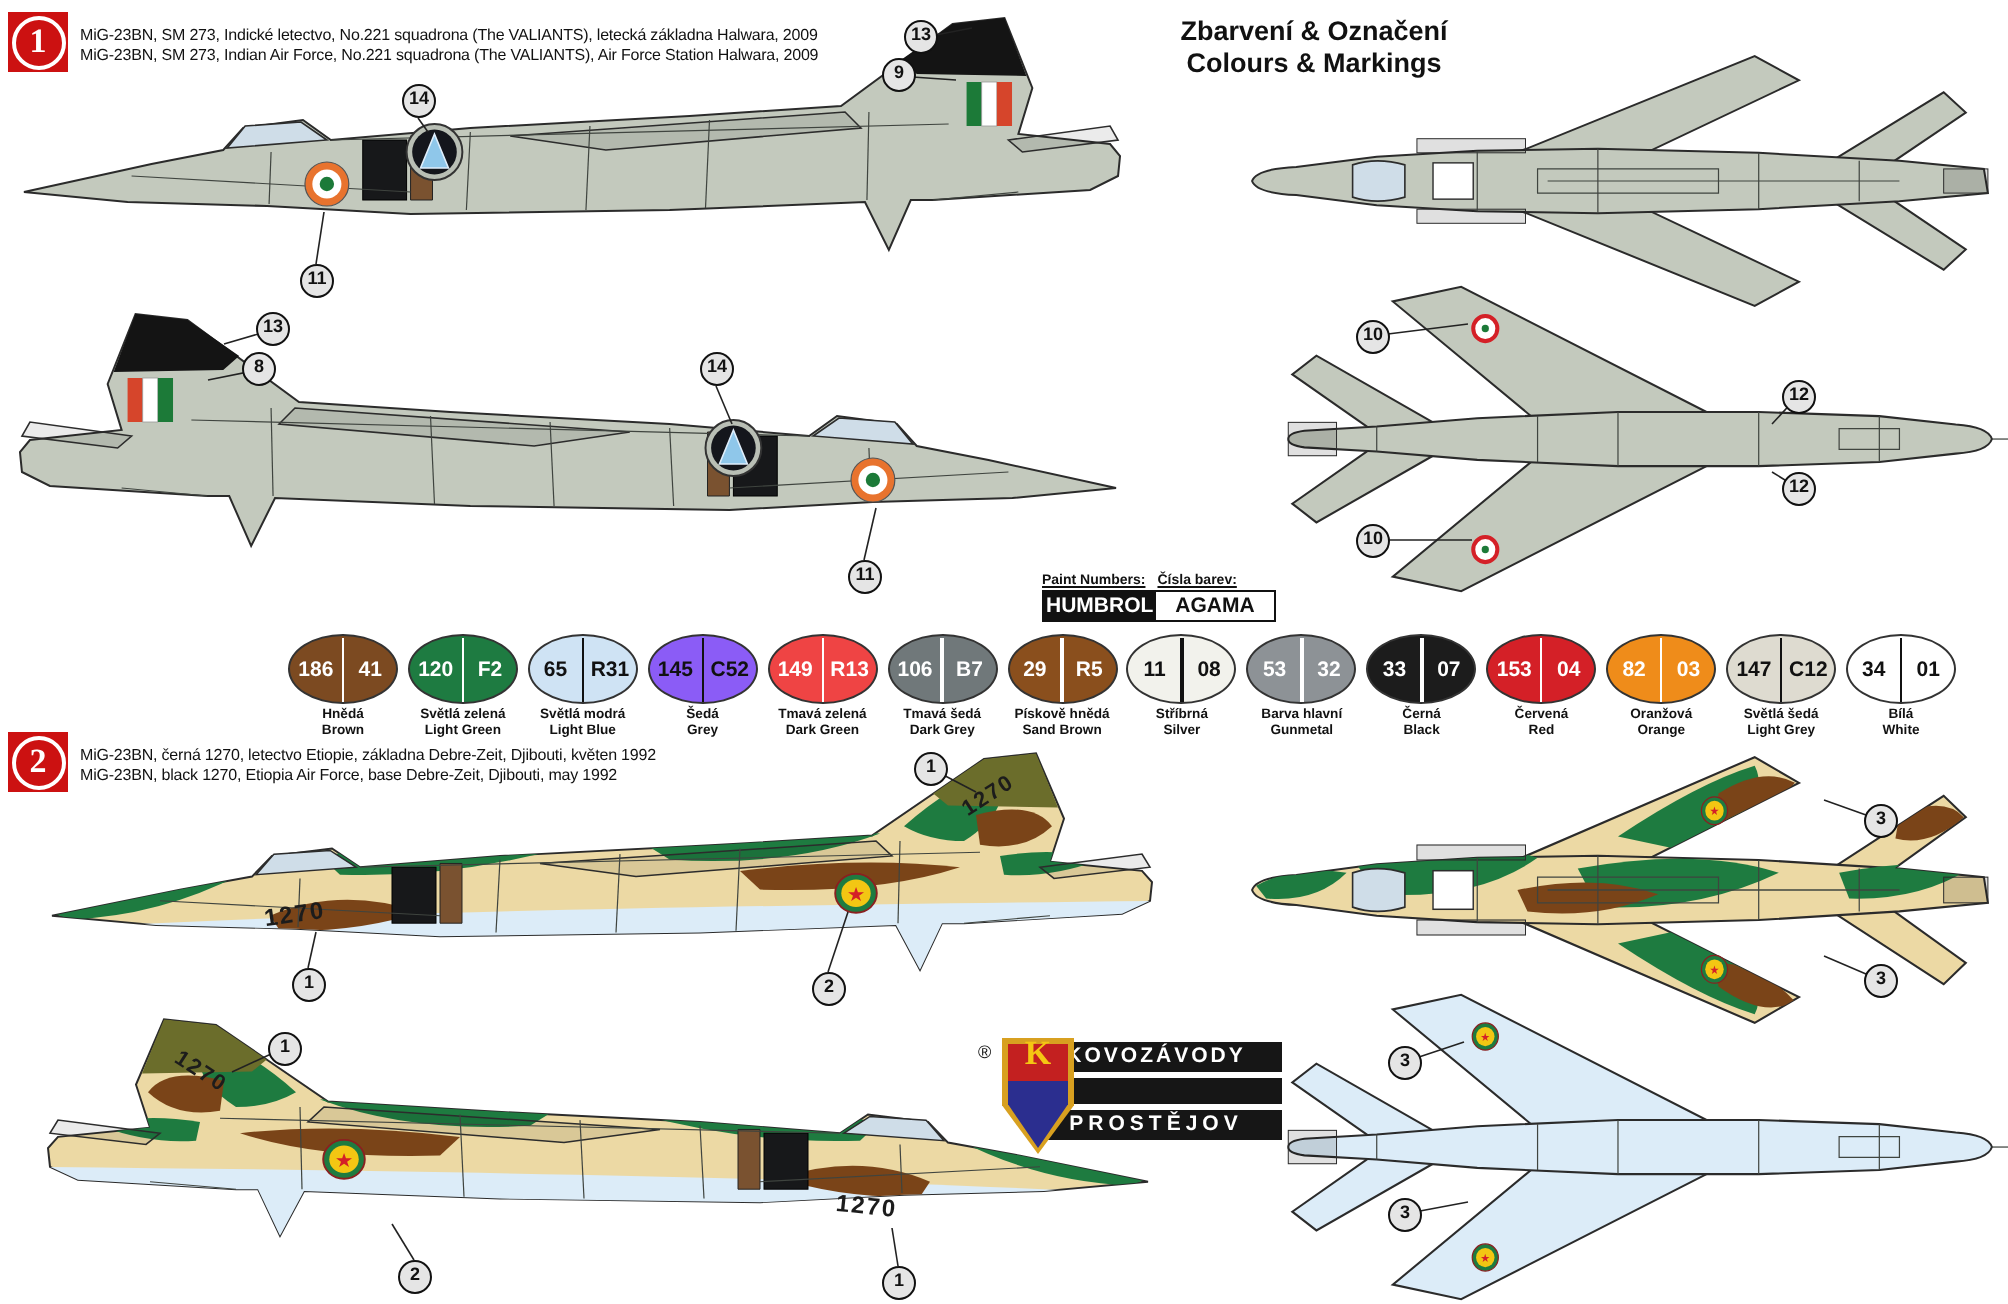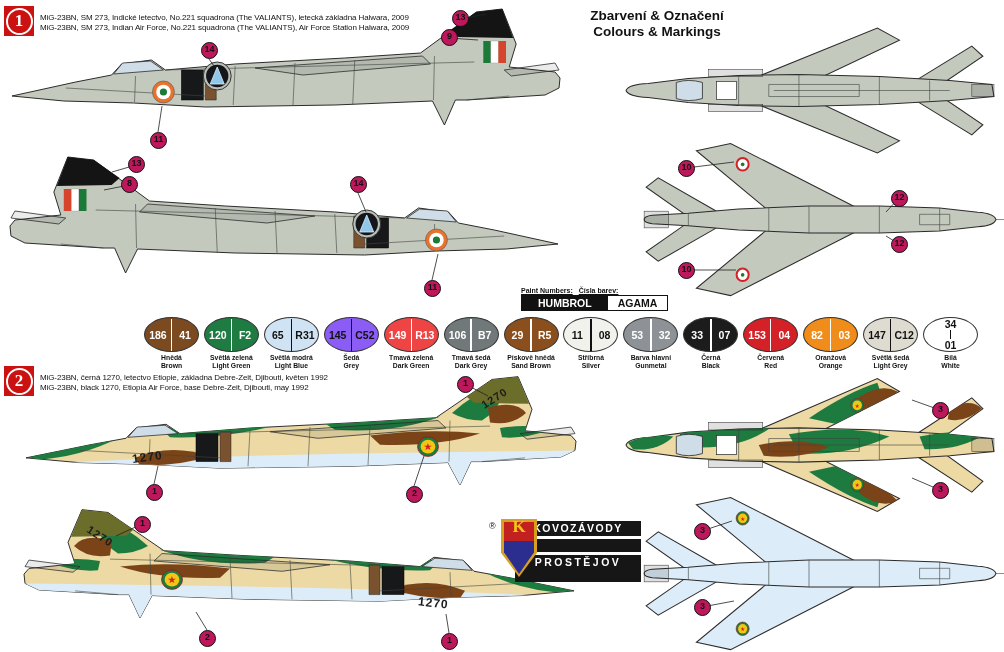--- a/index.html
+++ b/index.html
@@ -24,47 +24,47 @@
   .pgreen{fill:var(--camo_green);}  .pbrown{fill:var(--camo_brown);}
   .polive{fill:var(--camo_olive);}  .pblue{fill:var(--underside_blue);}
   .wingfill{fill:rgba(0,0,0,0.08);stroke:#2c2c2c;stroke-width:0.8;}
   .canopyfill{fill:#cfdde8;stroke:#2c2c2c;stroke-width:0.8;}
   .grillfill{fill:#17181a;stroke:#000;stroke-width:0.5;}
   .brownbox{fill:#7a5230;stroke:#222;stroke-width:0.5;}
   .pl path{stroke:#3f443f;stroke-width:0.6;fill:none;}
   .shade{fill:rgba(0,0,0,0.12);stroke:#2c2c2c;stroke-width:0.5;}
   
   .callout{position:absolute;width:17px;height:17px;box-sizing:border-box;border:1.7px solid #111;
-           border-radius:50%;background:#be185d;font-size:9px;font-weight:bold;line-height:13.5px;
+           border-radius:50%;background:#e5e5e5;font-size:9px;font-weight:bold;line-height:13.5px;
            text-align:center;z-index:6;}
   #leaders{position:absolute;left:0;top:0;z-index:5;pointer-events:none;}
   #leaders line{stroke:#222;stroke-width:0.8;}
   
   .tailnum{position:absolute;font-weight:bold;color:#1c1c1c;z-index:4;letter-spacing:1px;}
   
   #chips{position:absolute;left:144px;top:317px;width:834px;display:flex;justify-content:space-between;}
   .chip{width:55px;text-align:center;}
   .oval{width:53px;height:33px;border:1px solid #333;border-radius:50%;margin:0 auto;
         display:flex;align-items:center;justify-content:center;font-weight:bold;font-size:10.5px;}
   .oval .pnum{flex:1;text-align:center;}
   .oval .pdiv{width:1.4px;height:32px;background:currentColor;}
   .plabel{margin-top:2px;font-size:6.8px;font-weight:bold;line-height:8px;white-space:nowrap;}
   
   #brands{position:absolute;left:521px;top:287px;font-size:7px;font-weight:bold;}
   #brands .lbls span{text-decoration:underline;margin-right:6px;}
   #brands .boxes{display:inline-flex;border:1.6px solid #111;margin-top:1px;}
-  #brands .humbrol{background:#111;color:#fff;padding:1px 16px;font-size:10.5px;font-weight:bold;}
+  #brands .humbrol{background:#111;color:#fff;padding:1px 1px;font-size:10.5px;font-weight:bold;}
   #brands .agama{background:#fff;color:#111;padding:1px 10px;font-size:10.5px;font-weight:bold;}
   
   #kplogo{position:absolute;left:489px;top:519px;width:152px;height:60px;}
   #kplogo .bar{position:absolute;left:26px;width:126px;background:#161616;color:#fff;
         text-align:center;font-weight:bold;}
   #kplogo .b1{top:2px;height:15px;font-size:10.5px;line-height:15px;letter-spacing:1.5px;}
   #kplogo .b2{top:20px;height:13px;}
-  #kplogo .b3{top:36px;height:27px;font-size:10.5px;line-height:15px;letter-spacing:2.5px;}
+  #kplogo .b3{top:36px;height:15px;font-size:10.5px;line-height:15px;letter-spacing:2.5px;}
   #kplogo .shield{position:absolute;left:12px;top:0;width:36px;height:58px;background:#d8a020;
         clip-path:polygon(0 0,100% 0,100% 58%,50% 100%,0 58%);z-index:2;}
   #kplogo .shield .inner{position:absolute;left:3px;top:3px;width:30px;height:52px;
         background:linear-gradient(#c32020 0 36%,#2b2e8f 36% 100%);
         clip-path:polygon(0 0,100% 0,100% 58%,50% 100%,0 58%);}
   #kplogo .kletter{position:absolute;left:0;top:-2px;width:100%;text-align:center;
         font-family:"Liberation Serif",serif;font-weight:bold;font-size:17px;color:#f5c613;}
   #kplogo .reg{position:absolute;left:0;top:2px;font-size:9px;z-index:3;}
 </style>
 </head>
@@ -540,21 +540,21 @@
           <span class="pnum">147</span>
           <span class="pdiv"></span>
           <span class="pnum">C12</span>
         </div>
         <div class="plabel">
           <div>Světlá šedá</div>
           <div>Light Grey</div>
         </div>
       </div>
     <div class="chip">
-        <div class="oval" style="background: rgb(255, 255, 255); color: rgb(17, 17, 17); flex-direction: column;">
+        <div class="oval" style="background: rgb(255, 255, 255); color: rgb(17, 17, 17);">
           <span class="pnum">34</span>
           <span class="pdiv"></span>
           <span class="pnum">01</span>
         </div>
         <div class="plabel">
           <div>Bílá</div>
           <div>White</div>
         </div>
       </div>
   </div>

